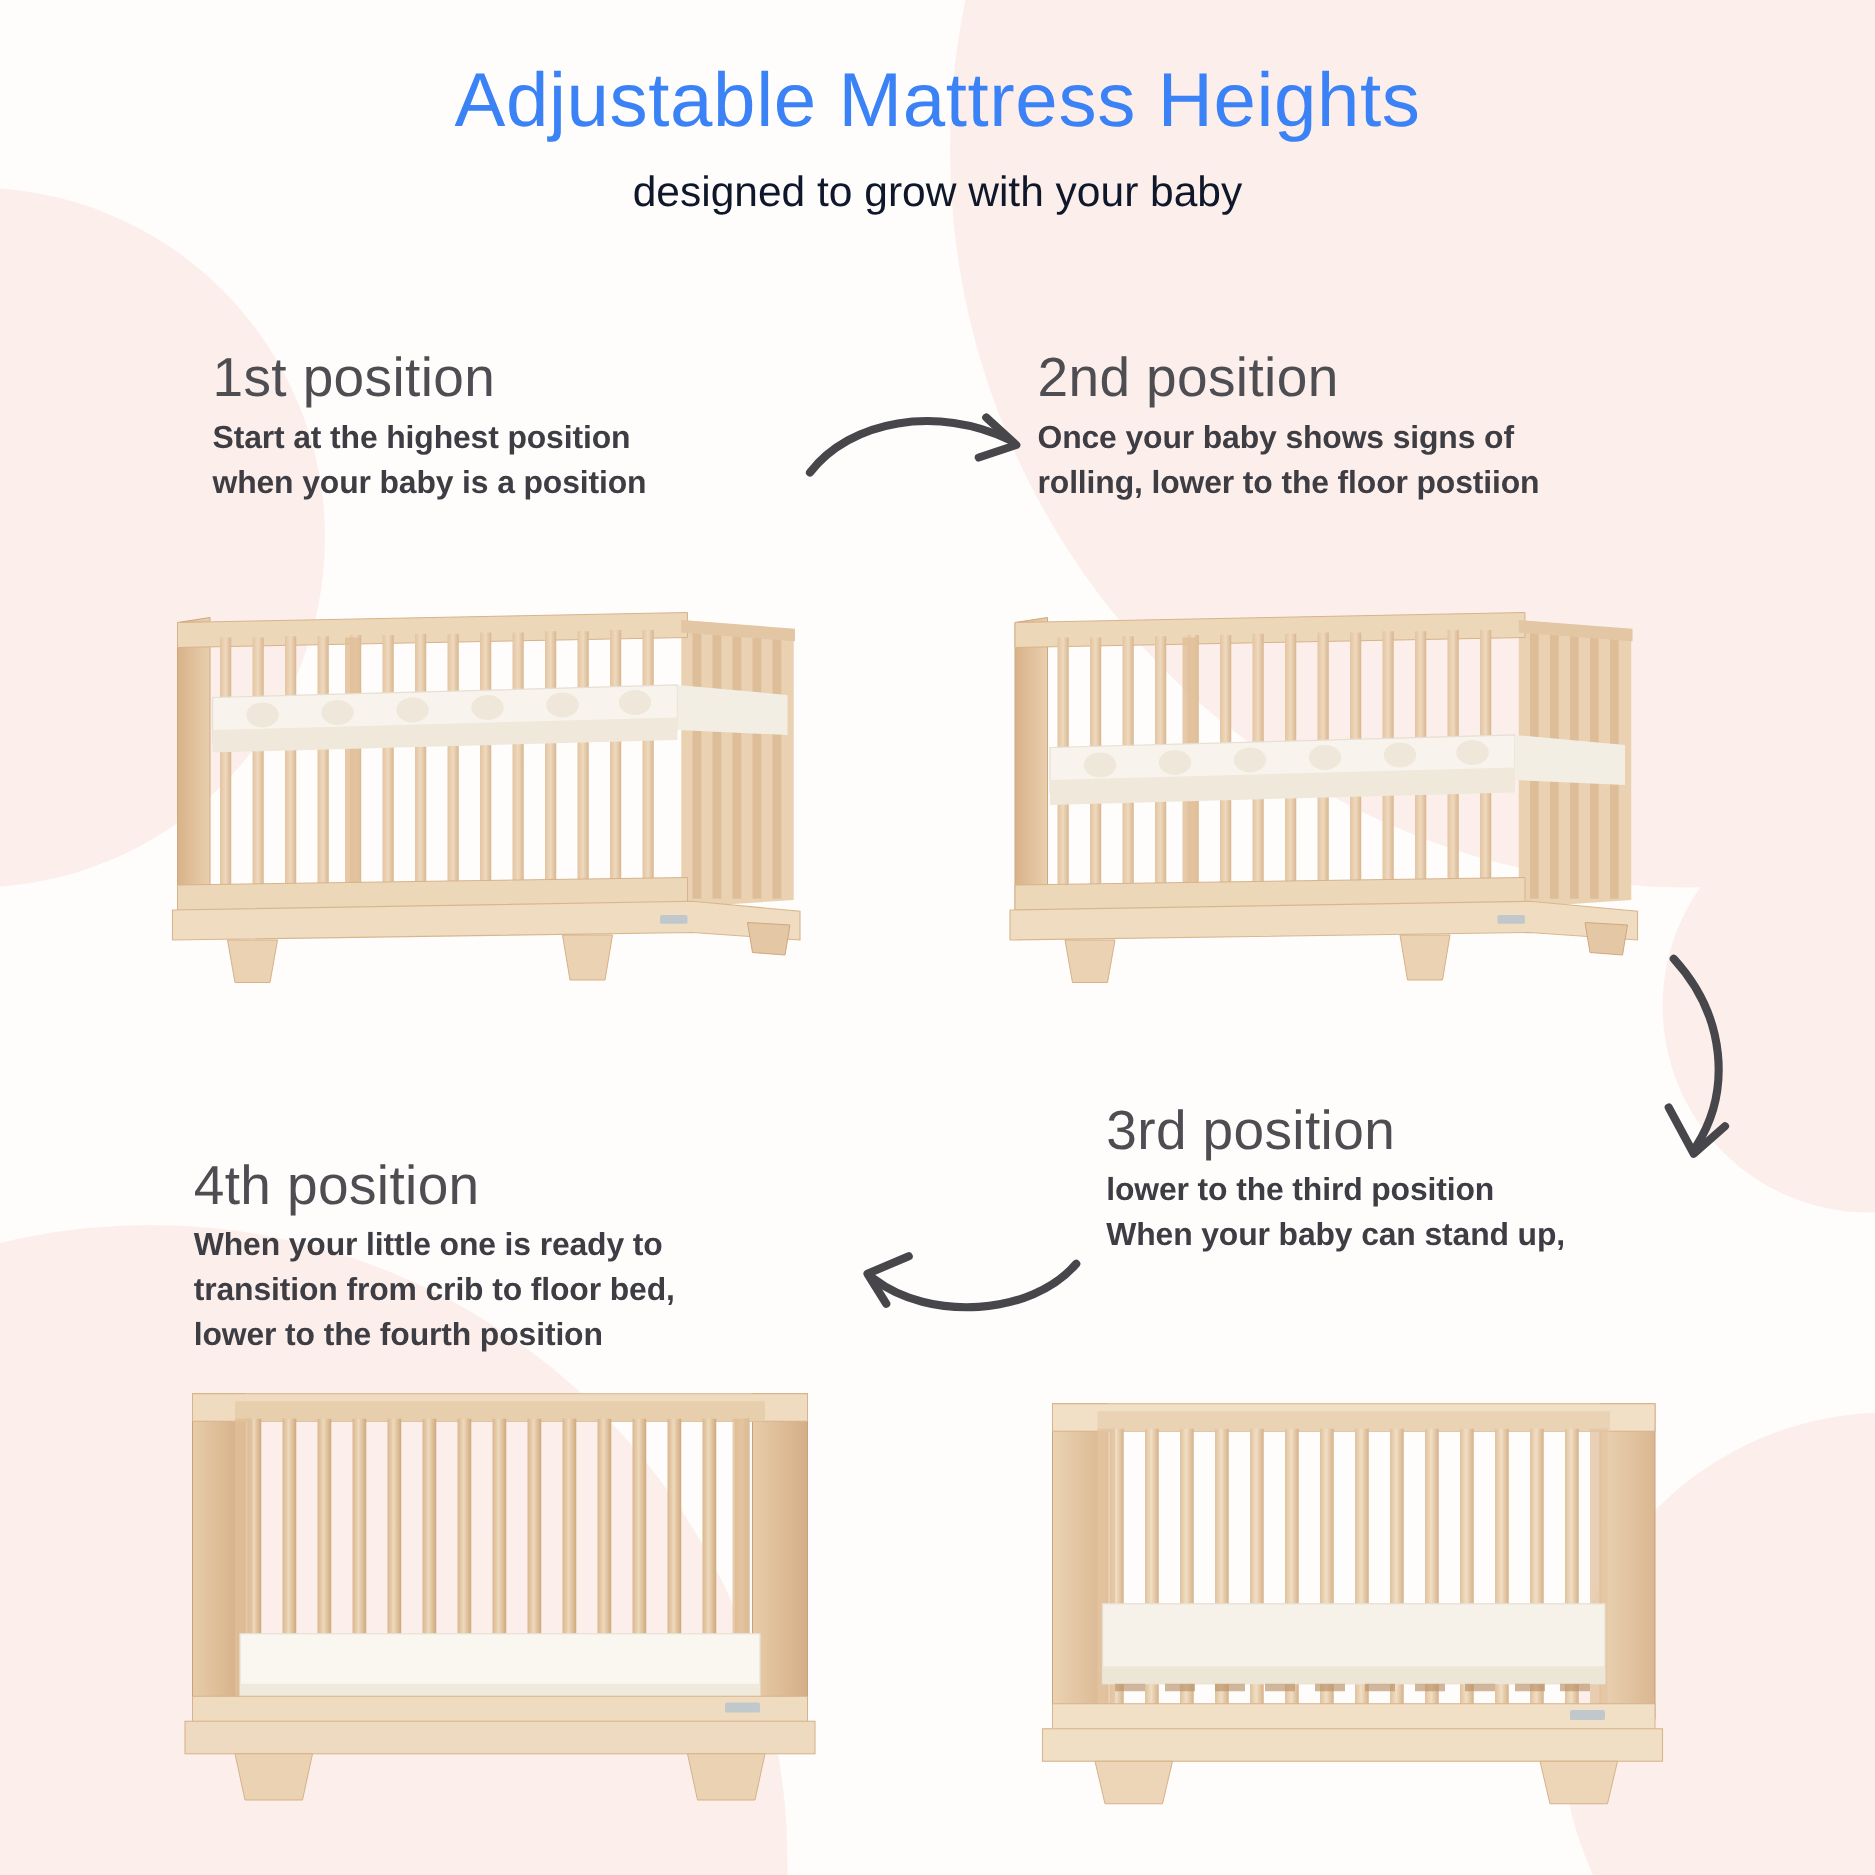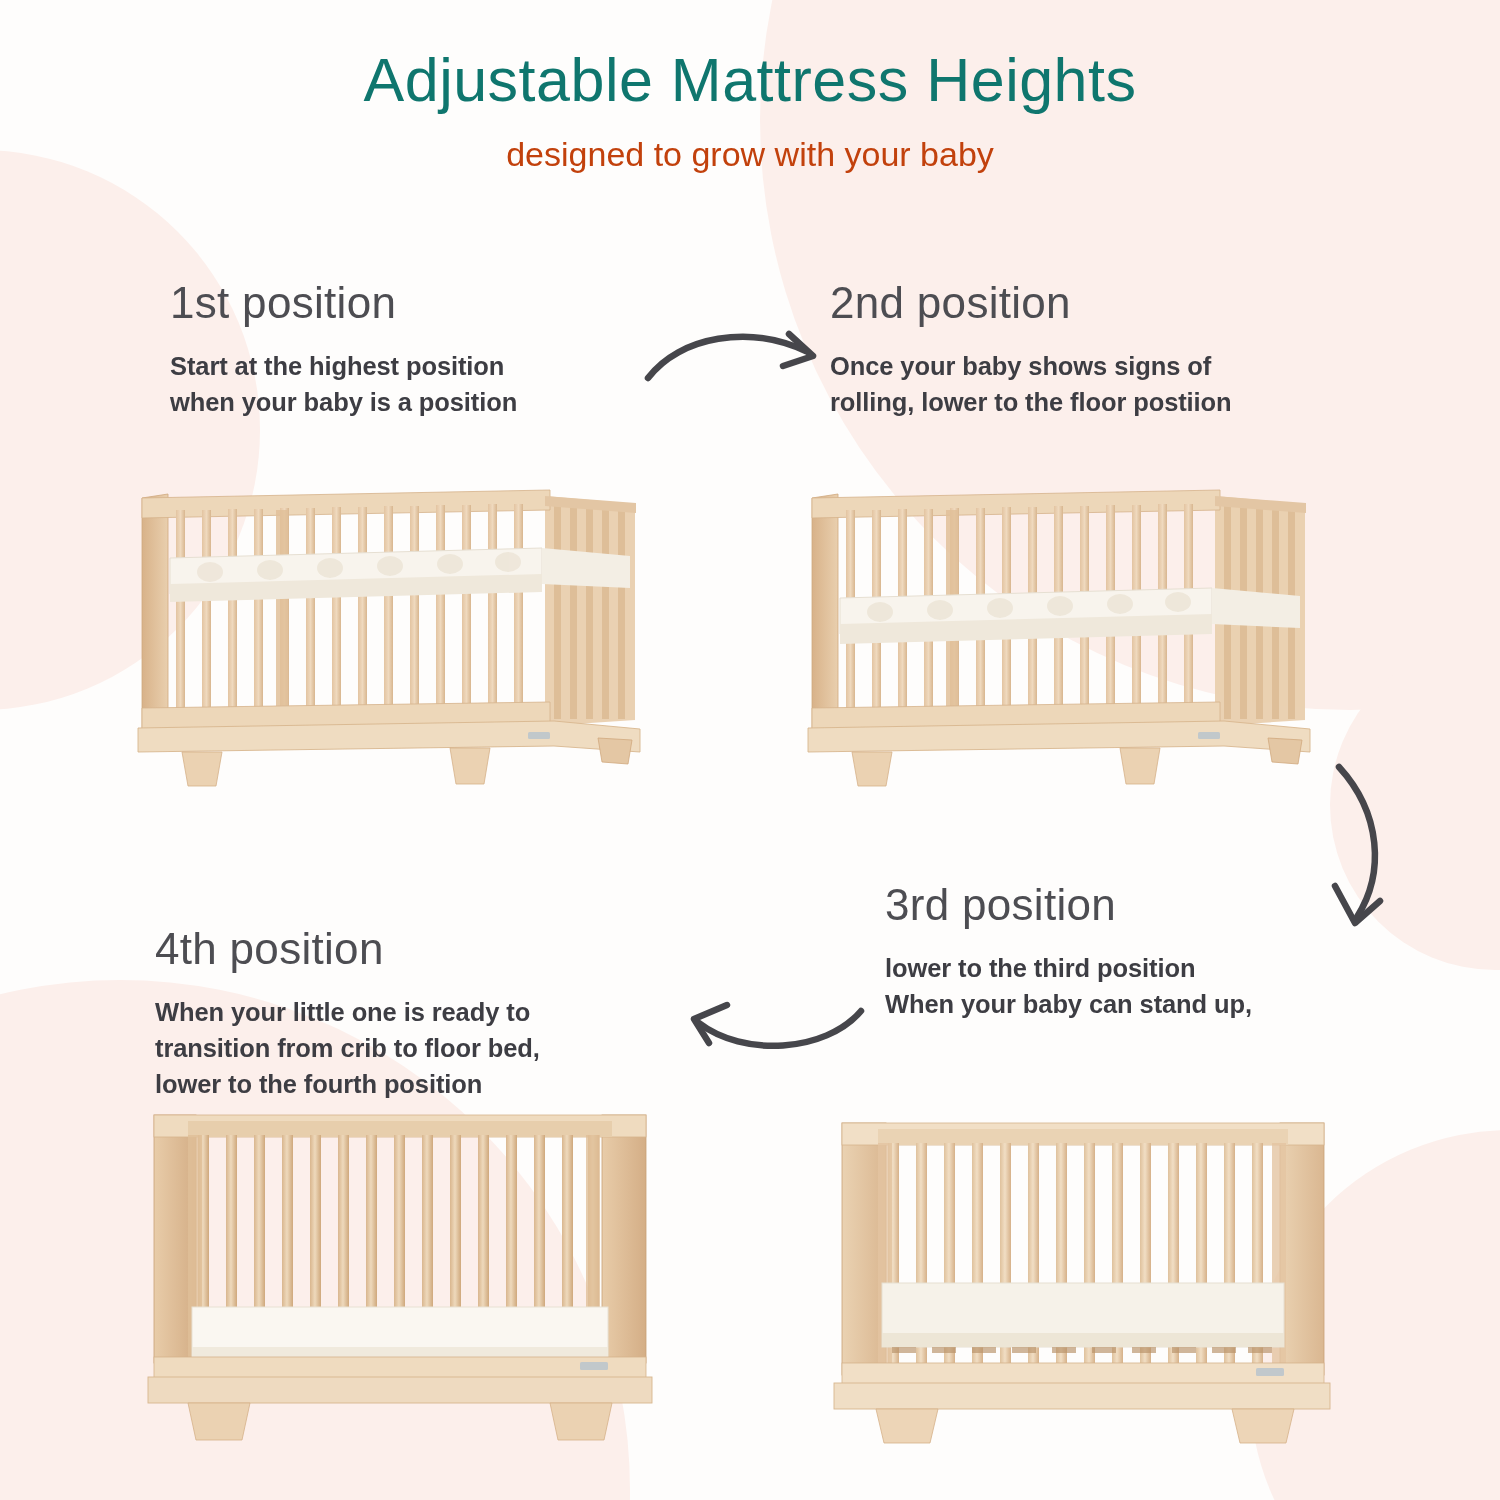--- a/index.html
+++ b/index.html
@@ -49,37 +49,37 @@
 
   
   #header {
     position:absolute; left:0; top:45px; width:1500px;
     text-align:center; z-index:5;
   }
   #title {
     font-size:61px;
     font-weight:400;
     letter-spacing:0.5px;
-    color:#0f766e;
+    color:#3b82f6;
   }
   #subtitle {
     margin-top:20px;
     font-size:34px;
     font-weight:400;
-    color:#c2410c;
+    color:#0f172a;
   }
 
   
   .step { position:absolute; z-index:6; text-align:left; }
   .step-title {
     font-size:44px; font-weight:400; color:#4D4D52;
     letter-spacing:0.3px;
   }
   .step-desc {
-    margin-top:20px;
+    margin-top:4px;
     font-size:25.5px; font-weight:700; color:#3D3D43;
     line-height:1.42;
     letter-spacing:-0.1px;
   }
 
   #step1 { left:170px; top:278px; width:460px; }
   #step2 { left:830px; top:278px; width:500px; }
   #step4 { left:155px; top:924px; width:480px; }
   #step3 { left:885px; top:880px; width:460px; }
 

